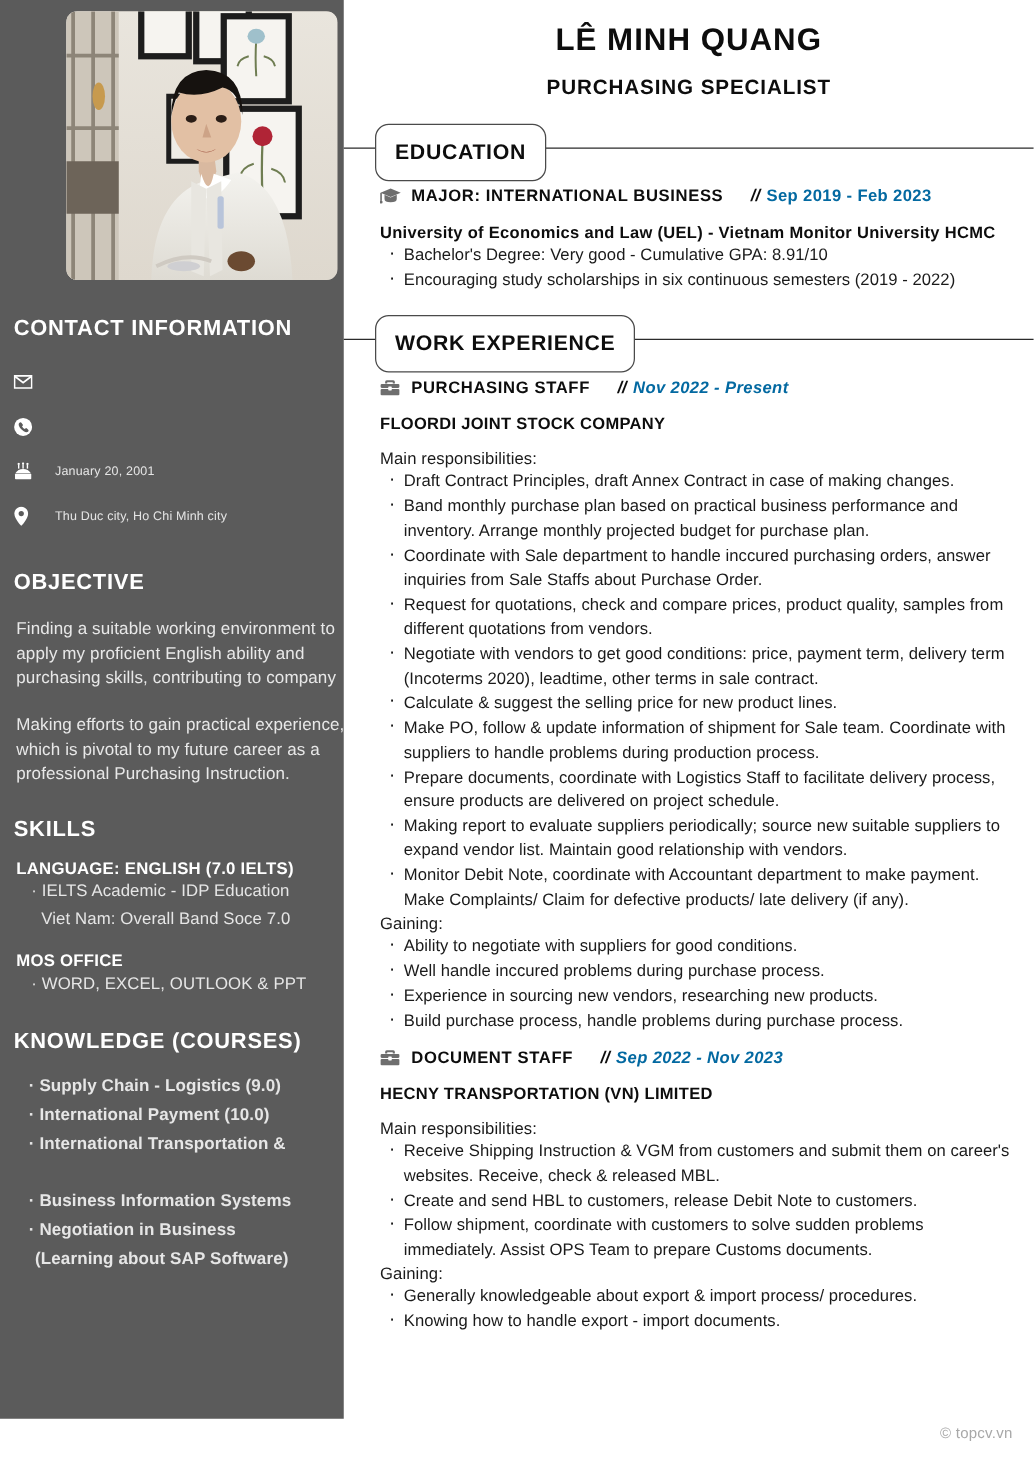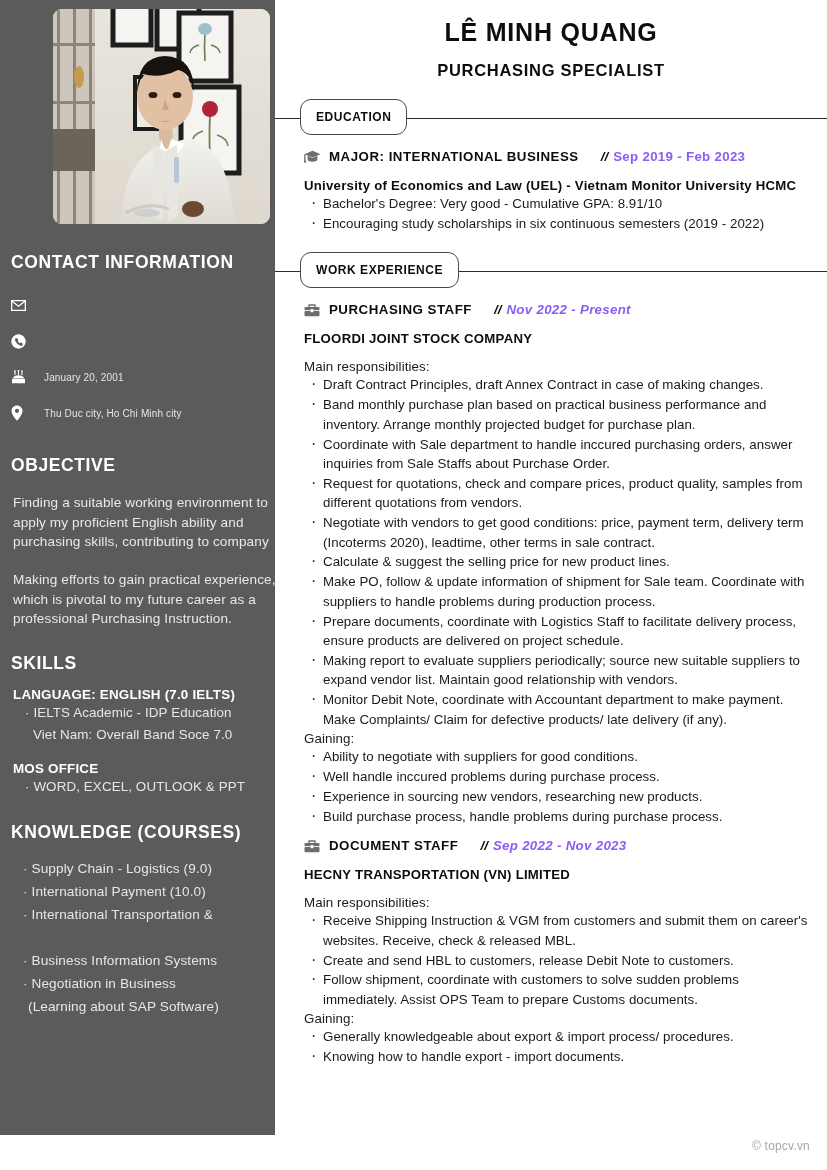--- a/index.html
+++ b/index.html
@@ -107,20 +107,21 @@
   }
   .skill-line.cont { padding-left: 20px; }
 
   .knowledge-block { padding: 0 12px 0 13px; margin-top: 14px; }
   .know-line {
     font-size: 13.6px;
     line-height: 23px;
     color: #e6e6e6;
     letter-spacing: 0.1px;
     padding-left: 10px;
+    font-weight: bold;
   }
   .know-line.blank { color: transparent; }
   .know-line.cont { padding-left: 15px; }
 
   
   #main {
     position: absolute;
     left: 275px; top: 0;
     width: 552px;
     height: 1170px;
@@ -154,28 +155,28 @@
     position: absolute;
     left: 0; right: 0;
     top: 19px;
     height: 1px;
     background: #2b2b2b;
   }
   .section-pill {
     position: absolute;
     left: 25px;
     top: 0;
-    height: 36px;
+    height: 46px;
     display: inline-flex;
     align-items: center;
     padding: 0 15px;
     border: 1.4px solid #4a4a4a;
     border-radius: 11px;
     background: #ffffff;
-    font-size: 12px;
+    font-size: 17px;
     font-weight: bold;
     letter-spacing: 0.55px;
     color: #0d0d0d;
     white-space: nowrap;
   }
 
   .entry { padding: 0 14px 0 29px; }
 
   .entry-head {
     display: flex;
@@ -201,21 +202,21 @@
     font-size: 13.5px;
     font-weight: bold;
     color: #0d0d0d;
     padding: 0 5px 0 22px;
     font-style: italic;
   }
   .head-date {
     font-size: 13.3px;
     font-weight: bold;
     font-style: italic;
-    color: #8b5cf6;
+    color: #0369a1;
     letter-spacing: 0.3px;
   }
   .head-date.upright { font-style: normal; }
 
   .entry-org {
     font-size: 13.2px;
     font-weight: bold;
     letter-spacing: 0.25px;
     color: #0d0d0d;
     margin-top: 14px;

